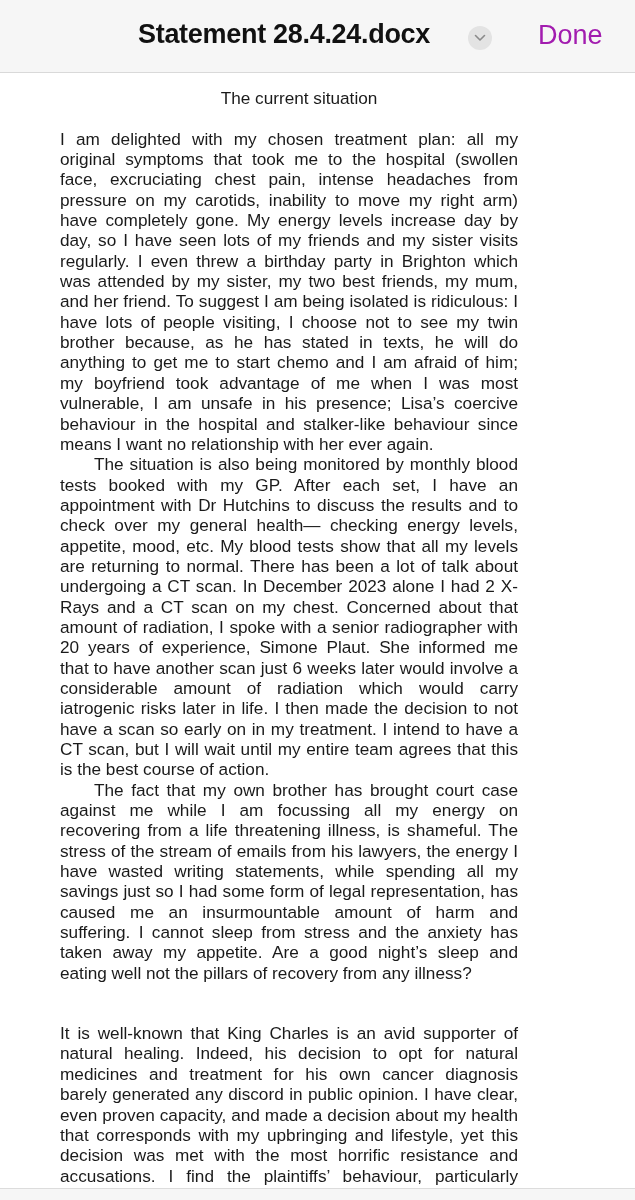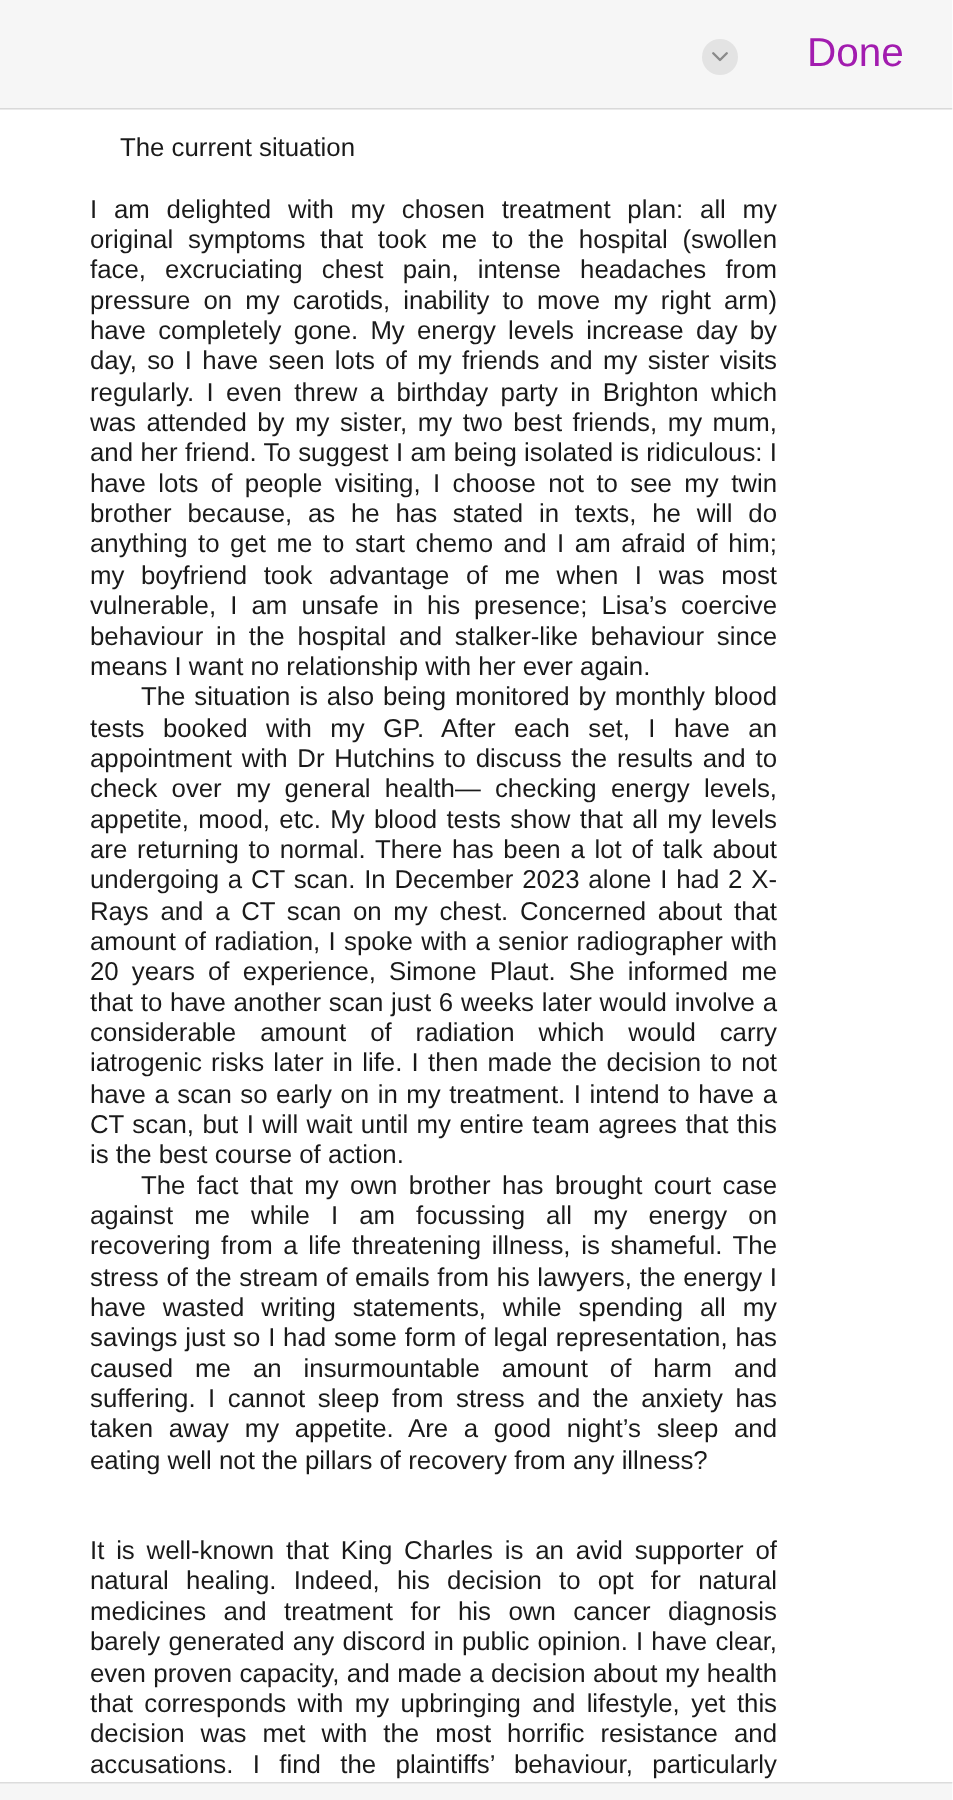--- a/index.html
+++ b/index.html
@@ -24,32 +24,33 @@
   }
   .done {
     position: absolute; left: 538px; top: 20px;
     font-size: 27px; color: #a21caf; cursor: pointer; white-space: nowrap;
   }
   .doc {
     position: absolute; left: 60px; top: 88px; width: 458px;
     font-size: 17.2px; line-height: 20.35px; color: #1a1a1a;
   }
   .doc p { margin: 0; text-align: justify; }
-  .doc .heading { text-align: left; margin-bottom: 20.35px; margin-left: 20px; }
+  .doc .heading { text-align: center; margin-bottom: 20.35px; margin-left: 20px; }
   .doc .indent { text-indent: 34px; }
   .doc .gap { margin-top: 20.35px; }
   .bottombar {
     position: absolute; left: 0; top: 1188px; width: 635px; height: 12px;
     background: #f6f6f6; border-top: 1px solid #dcdcdc;
   }
 </style>
 </head>
 <body>
 
 <div class="topbar">
+  <div class="title">Statement 28.4.24.docx</div>
   <div class="chev-btn">
     <svg width="12" height="8" viewBox="0 0 12 8">
       <path d="M1.5 1.5 L6 6 L10.5 1.5" fill="none" stroke="#8a8a8a" stroke-width="1.6" stroke-linecap="round" stroke-linejoin="round"></path>
     </svg>
   </div>
   <div class="done">Done</div>
 </div>
 
 <div class="doc">
   <p class="heading">The current situation</p>

